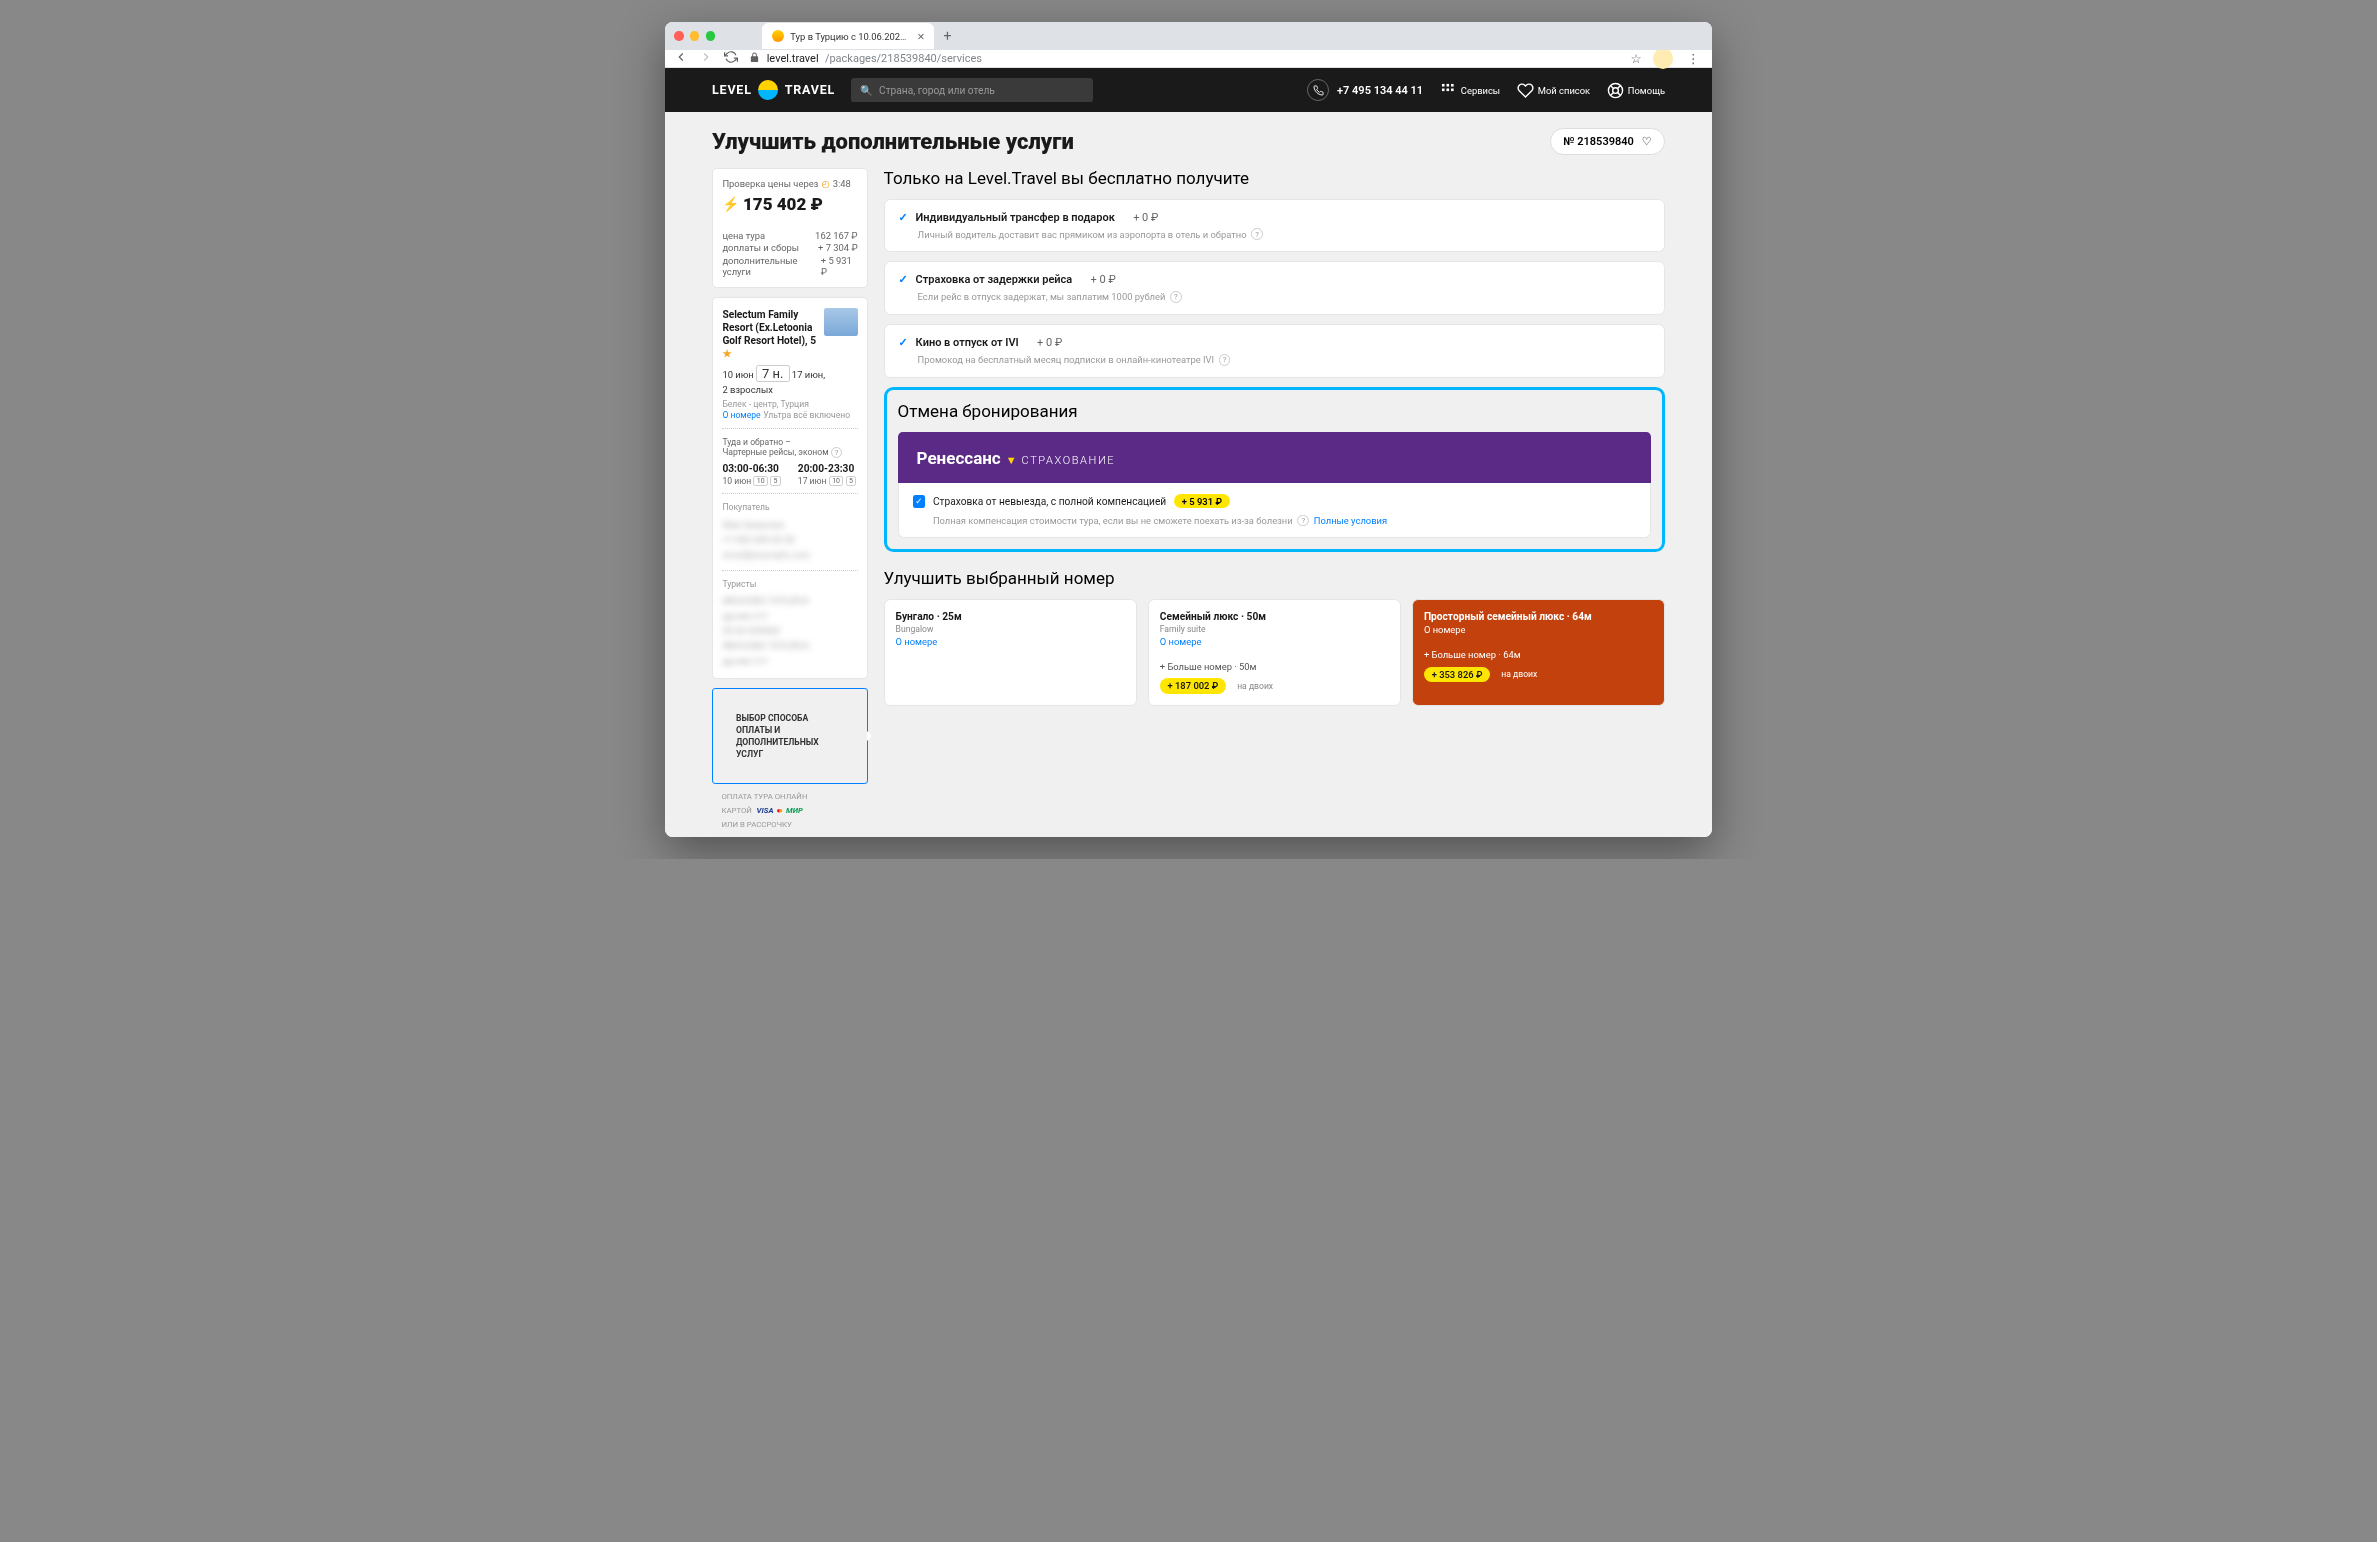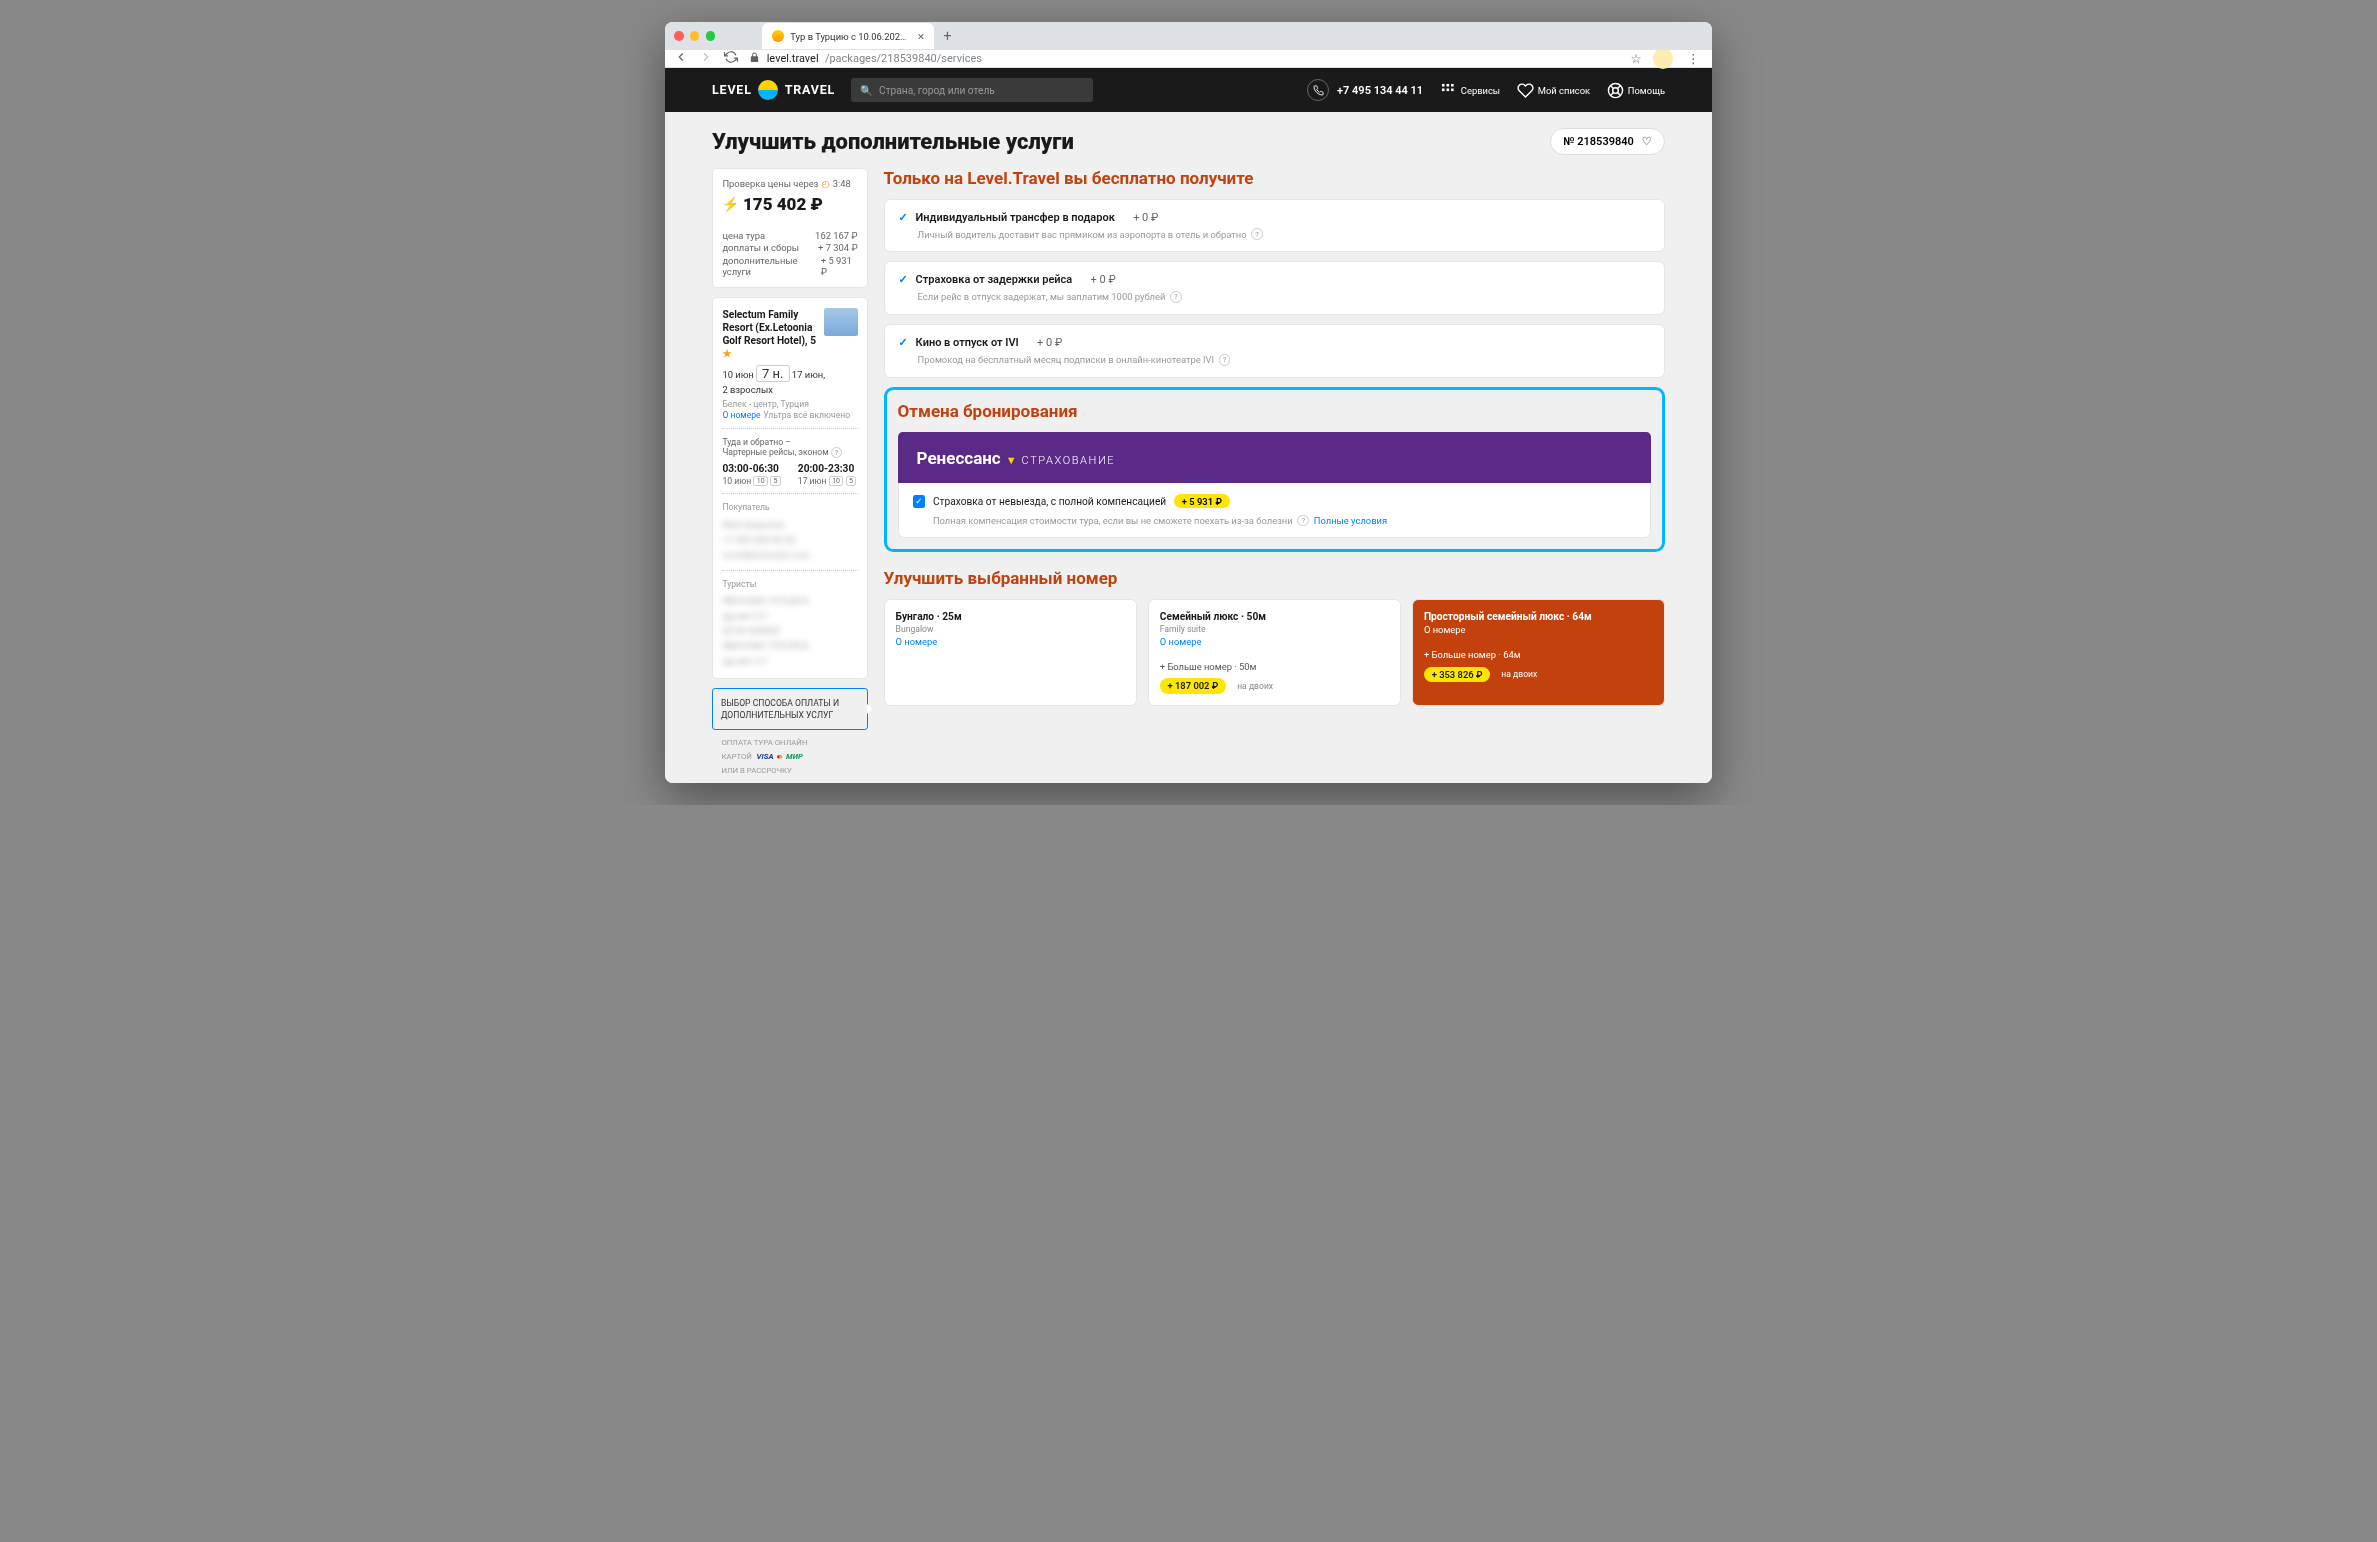--- a/index.html
+++ b/index.html
@@ -54,29 +54,29 @@
 .sb-link{color:#0080ff;font-size:8.6px}
 .sb-sep{border-top:0.8px dotted #ccc;margin:7.8px 0}
 .sb-flight{font-size:8.6px;color:#666}
 .sb-times{display:flex;gap:15.6px;margin-top:4.7px}
 .sb-time-col{flex:1}
 .sb-time{font-weight:700;font-size:10.2px;color:#1a1a1a}
 .sb-date{font-size:8.6px;color:#666;display:flex;align-items:center;gap:2.3px;margin-top:1.6px}
 .mini-badge{display:inline-block;border:0.8px solid #ccc;border-radius:2.3px;padding:0 2.3px;font-size:7px}
 .sb-label{font-size:8.6px;color:#999;margin-bottom:4.7px}
 .blur{filter:blur(3.1px);color:#aaa;font-size:9.4px;line-height:1.6}
-.sb-step{border:1.6px solid #0080ff;border-radius:3.1px;padding:8px;font-size:8.6px;color:#333;position:relative;line-height:1.4;font-weight:400}
+.sb-step{border:1.6px solid #0080ff;border-radius:3.1px;padding:23px;font-size:8.6px;color:#333;position:relative;line-height:1.4;font-weight:700}
 .sb-step:after{content:"";position:absolute;right:-7px;top:50%;transform:translateY(-50%);width:0;height:0;border-top:7px solid transparent;border-bottom:7px solid transparent;border-left:7px solid #0080ff}
 .sb-step-inner:after{content:"";position:absolute;right:-4.7px;top:50%;transform:translateY(-50%);width:0;height:0;border-top:5.5px solid transparent;border-bottom:5.5px solid transparent;border-left:5.5px solid #fff}
 .sb-pay{font-size:7.8px;color:#999;padding:6.3px 9.4px;line-height:1.5}
 .pay-logos{display:flex;gap:3.1px;margin:2.3px 0}
 .pay-logo{font-size:7.8px;font-weight:700;font-style:italic}
 .visa{color:#1a3b8f}.mc-r{color:#eb001b}.mc-y{color:#f79e1b}.mir{color:#0f9d58}
 .main{flex:1}
-.section-h{font-size:17px;font-weight:700;color:#c2410c;margin-bottom:11px}
+.section-h{font-size:17px;font-weight:400;color:#000000;margin-bottom:11px}
 .svc-card{background:#fff;border:0.8px solid #e5e5e5;border-radius:6.3px;padding:11px 14px;margin-bottom:9.4px}
 .svc-head{display:flex;align-items:center;gap:7.8px;font-size:11px;font-weight:600;color:#1a1a1a}
 .check-blue{color:#0080ff;font-weight:700}
 .svc-price{font-weight:400;color:#666}
 .svc-desc{font-size:9.4px;color:#999;margin-top:4.7px;padding-left:19px;display:flex;align-items:center;gap:4.7px}
 .q-icon{display:inline-flex;width:11.7px;height:11.7px;border:0.8px solid #ccc;border-radius:50%;align-items:center;justify-content:center;font-size:7.8px;color:#999}
 .highlight-box{border:3.1px solid #00b7ff;border-radius:9.4px;padding:11px;margin-bottom:15.6px}
 .ren-banner{background:#5b2a86;border-radius:4.7px 4.7px 0 0;padding:15.6px 19px;color:#fff;display:flex;align-items:baseline;gap:5px}
 .ren-brand{font-size:17px;font-weight:700}
 .ren-tri{color:#ffd200;font-size:11px}

